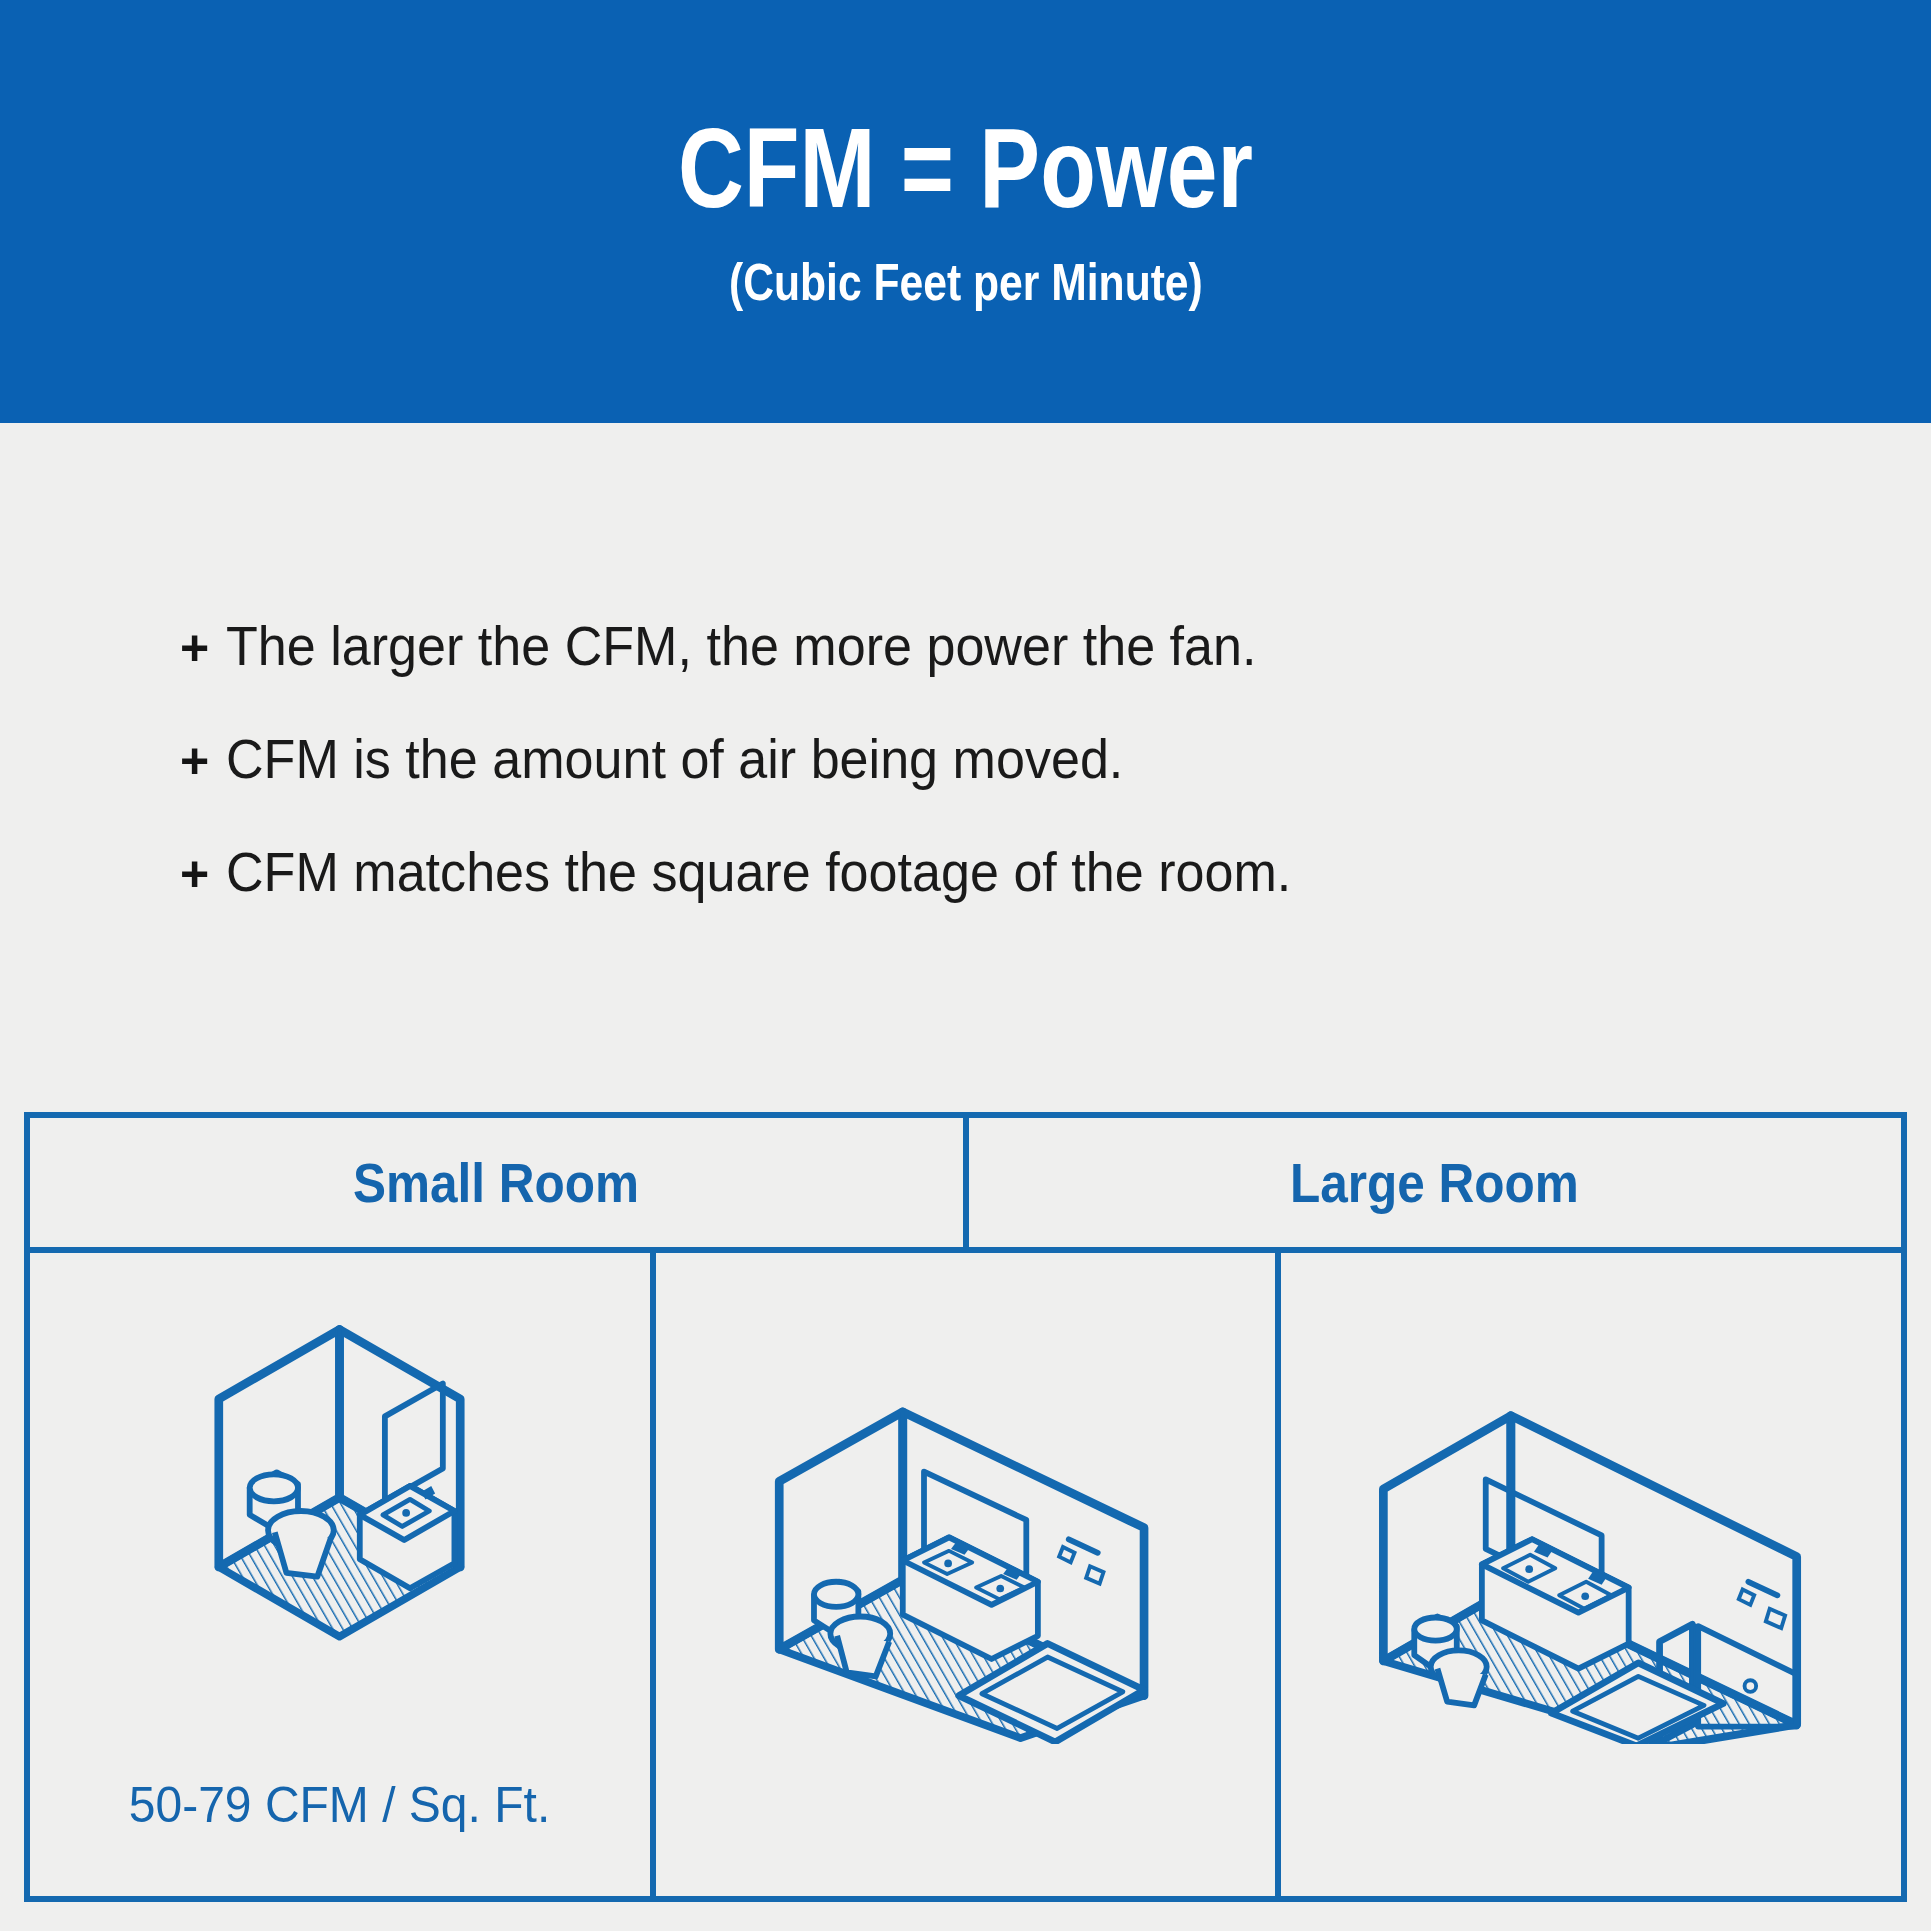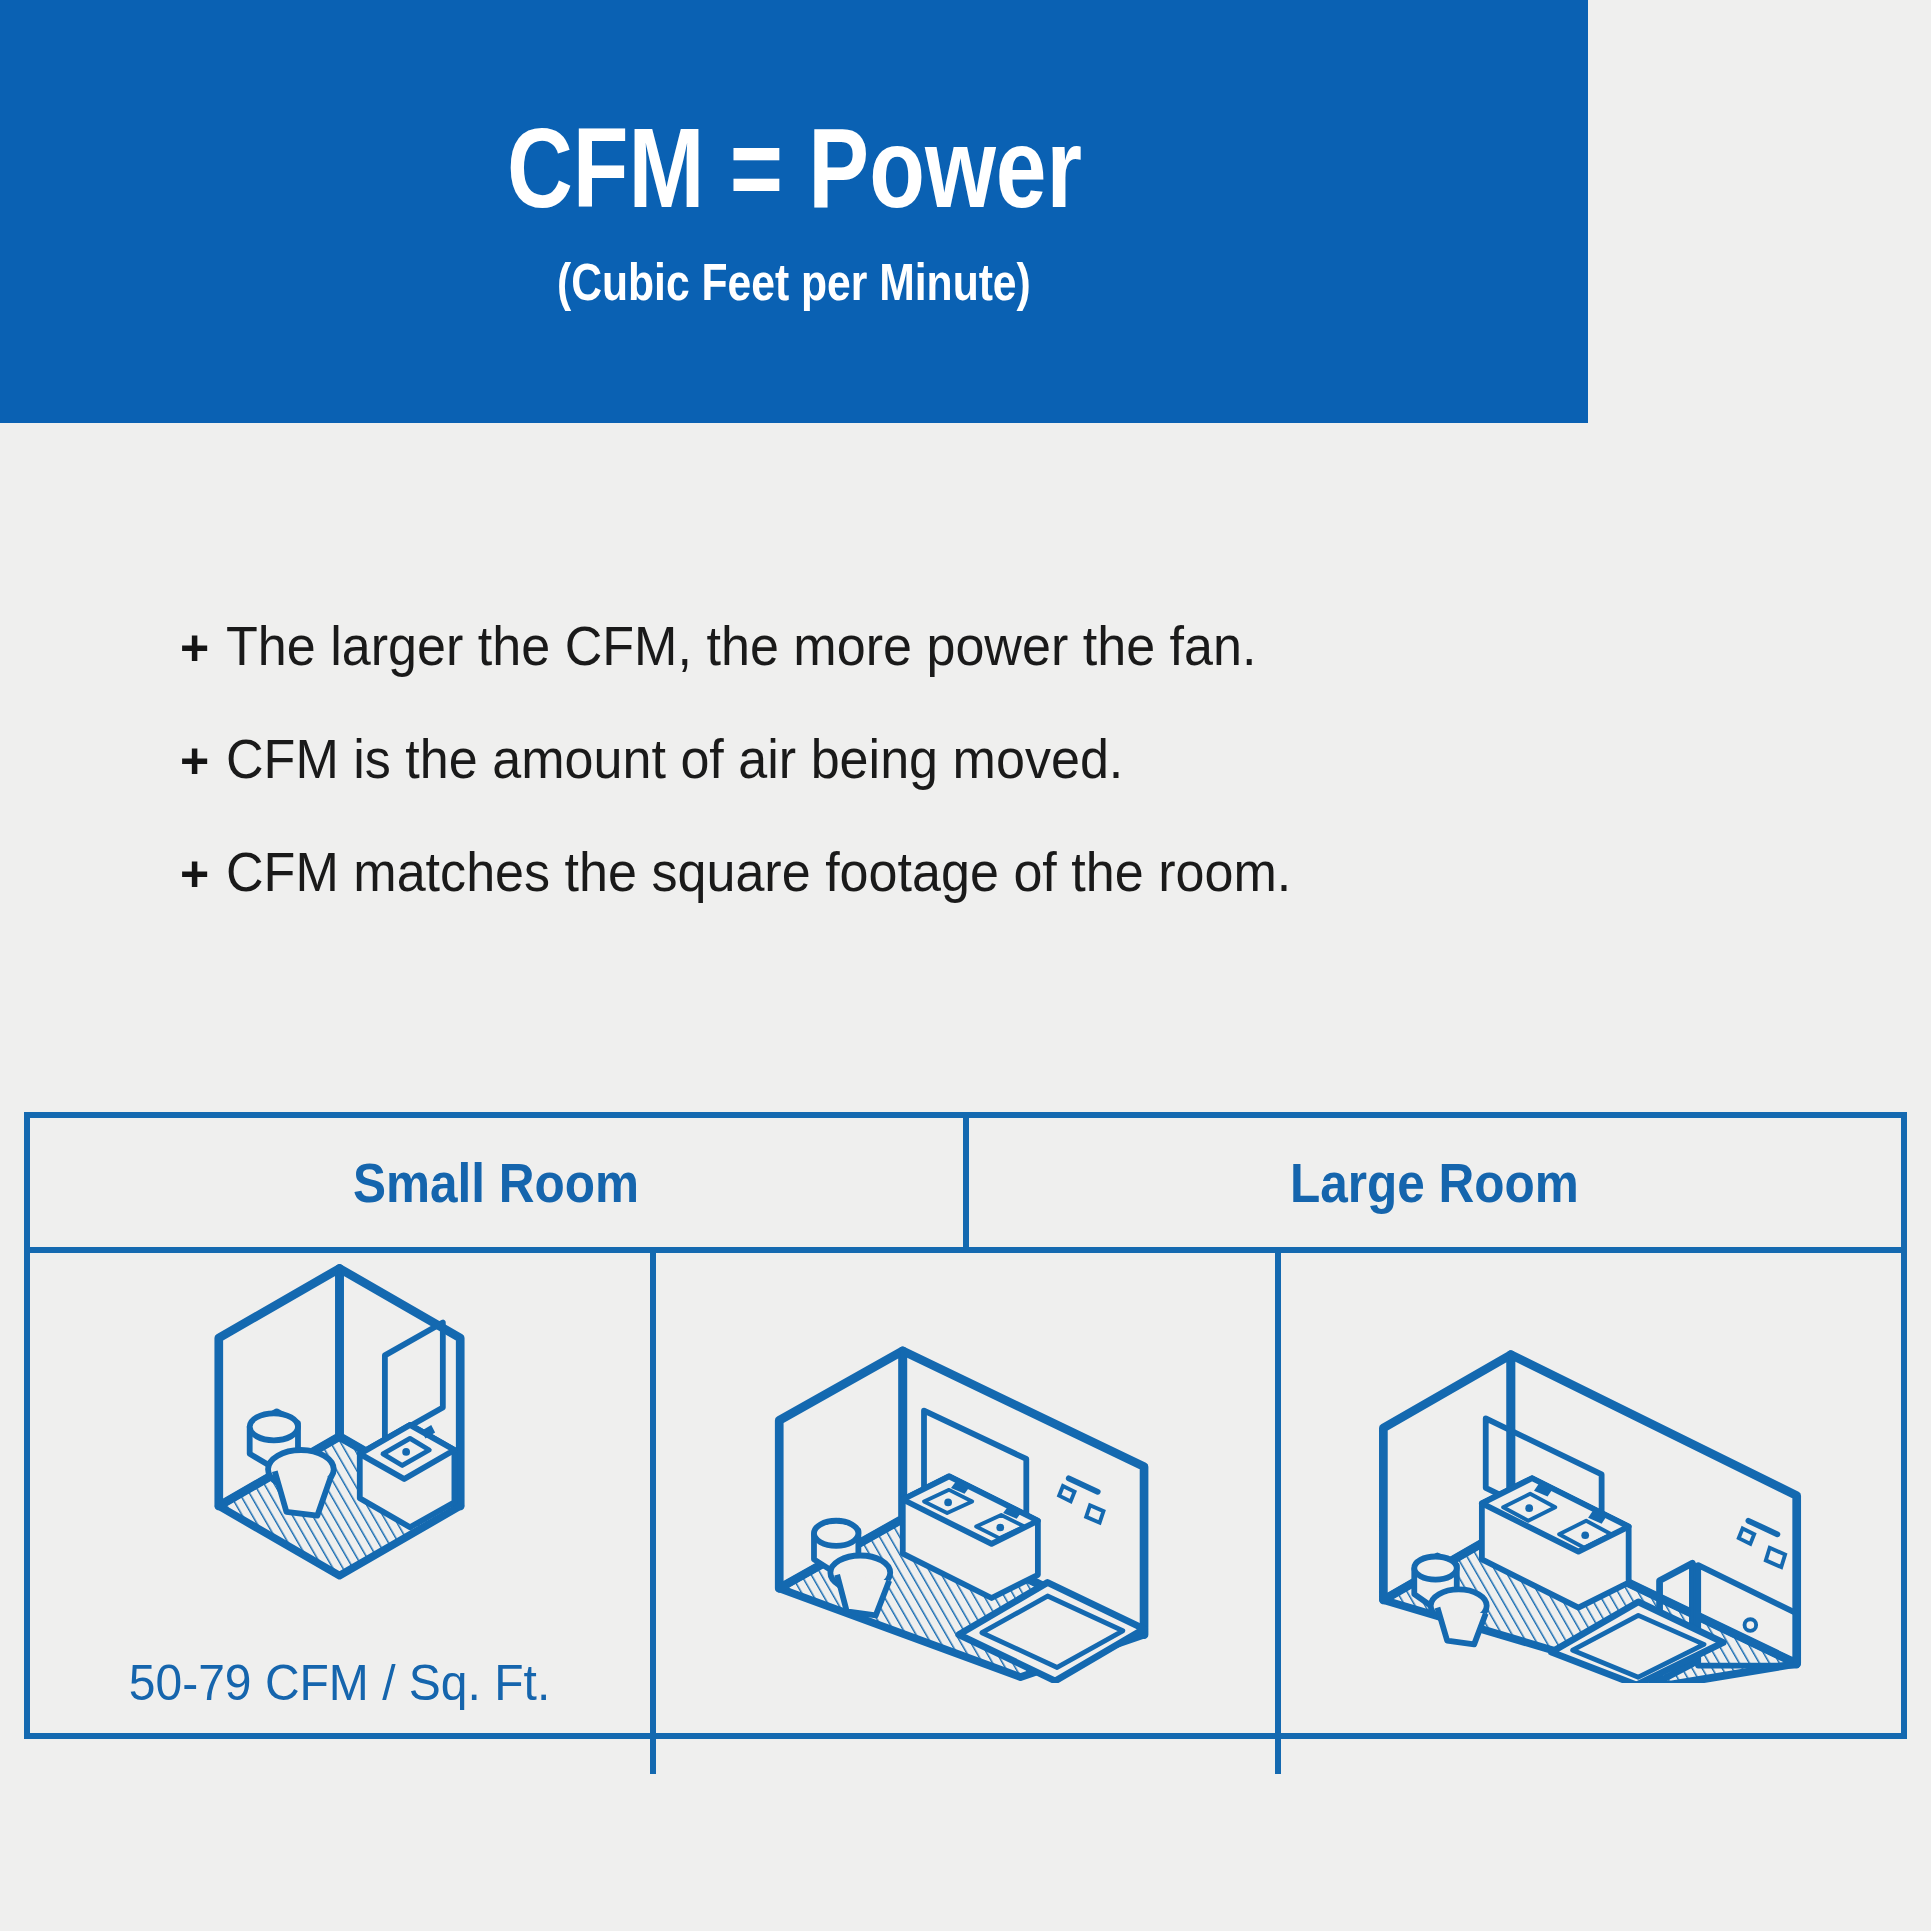--- a/index.html
+++ b/index.html
@@ -5,21 +5,21 @@
   * { margin:0; padding:0; box-sizing:border-box; }
   html,body {
     width:1931px; height:1931px;
     background:#EFEFEE;
     font-family:"Liberation Sans", sans-serif;
     overflow:hidden;
   }
 
   
   .header {
-    position:absolute; left:0; top:0; width:1588px; height:423px;
+    position:absolute; left:0; top:0; width:1931px; height:423px;
     background:#0A61B3;
     display:flex; flex-direction:column;
     align-items:center; justify-content:center;
   }
   .header-title {
     color:#FFFFFF;
     font-size:114px;
     font-weight:bold;
     letter-spacing:0px;
     line-height:1.0;
@@ -60,21 +60,21 @@
     line-height:1;
     transform:scaleX(0.93);
     transform-origin:left center;
     white-space:nowrap;
   }
 
   
   .table {
     position:absolute;
     left:24px; top:1112px;
-    width:1883px; height:627px;
+    width:1883px; height:790px;
     border:6.8px solid #1469B0;
     display:flex; flex-direction:column;
   }
   .thead {
     height:135px;
     display:flex;
     border-bottom:6.8px solid #1469B0;
     flex:0 0 135px;
   }
   .tbody {

